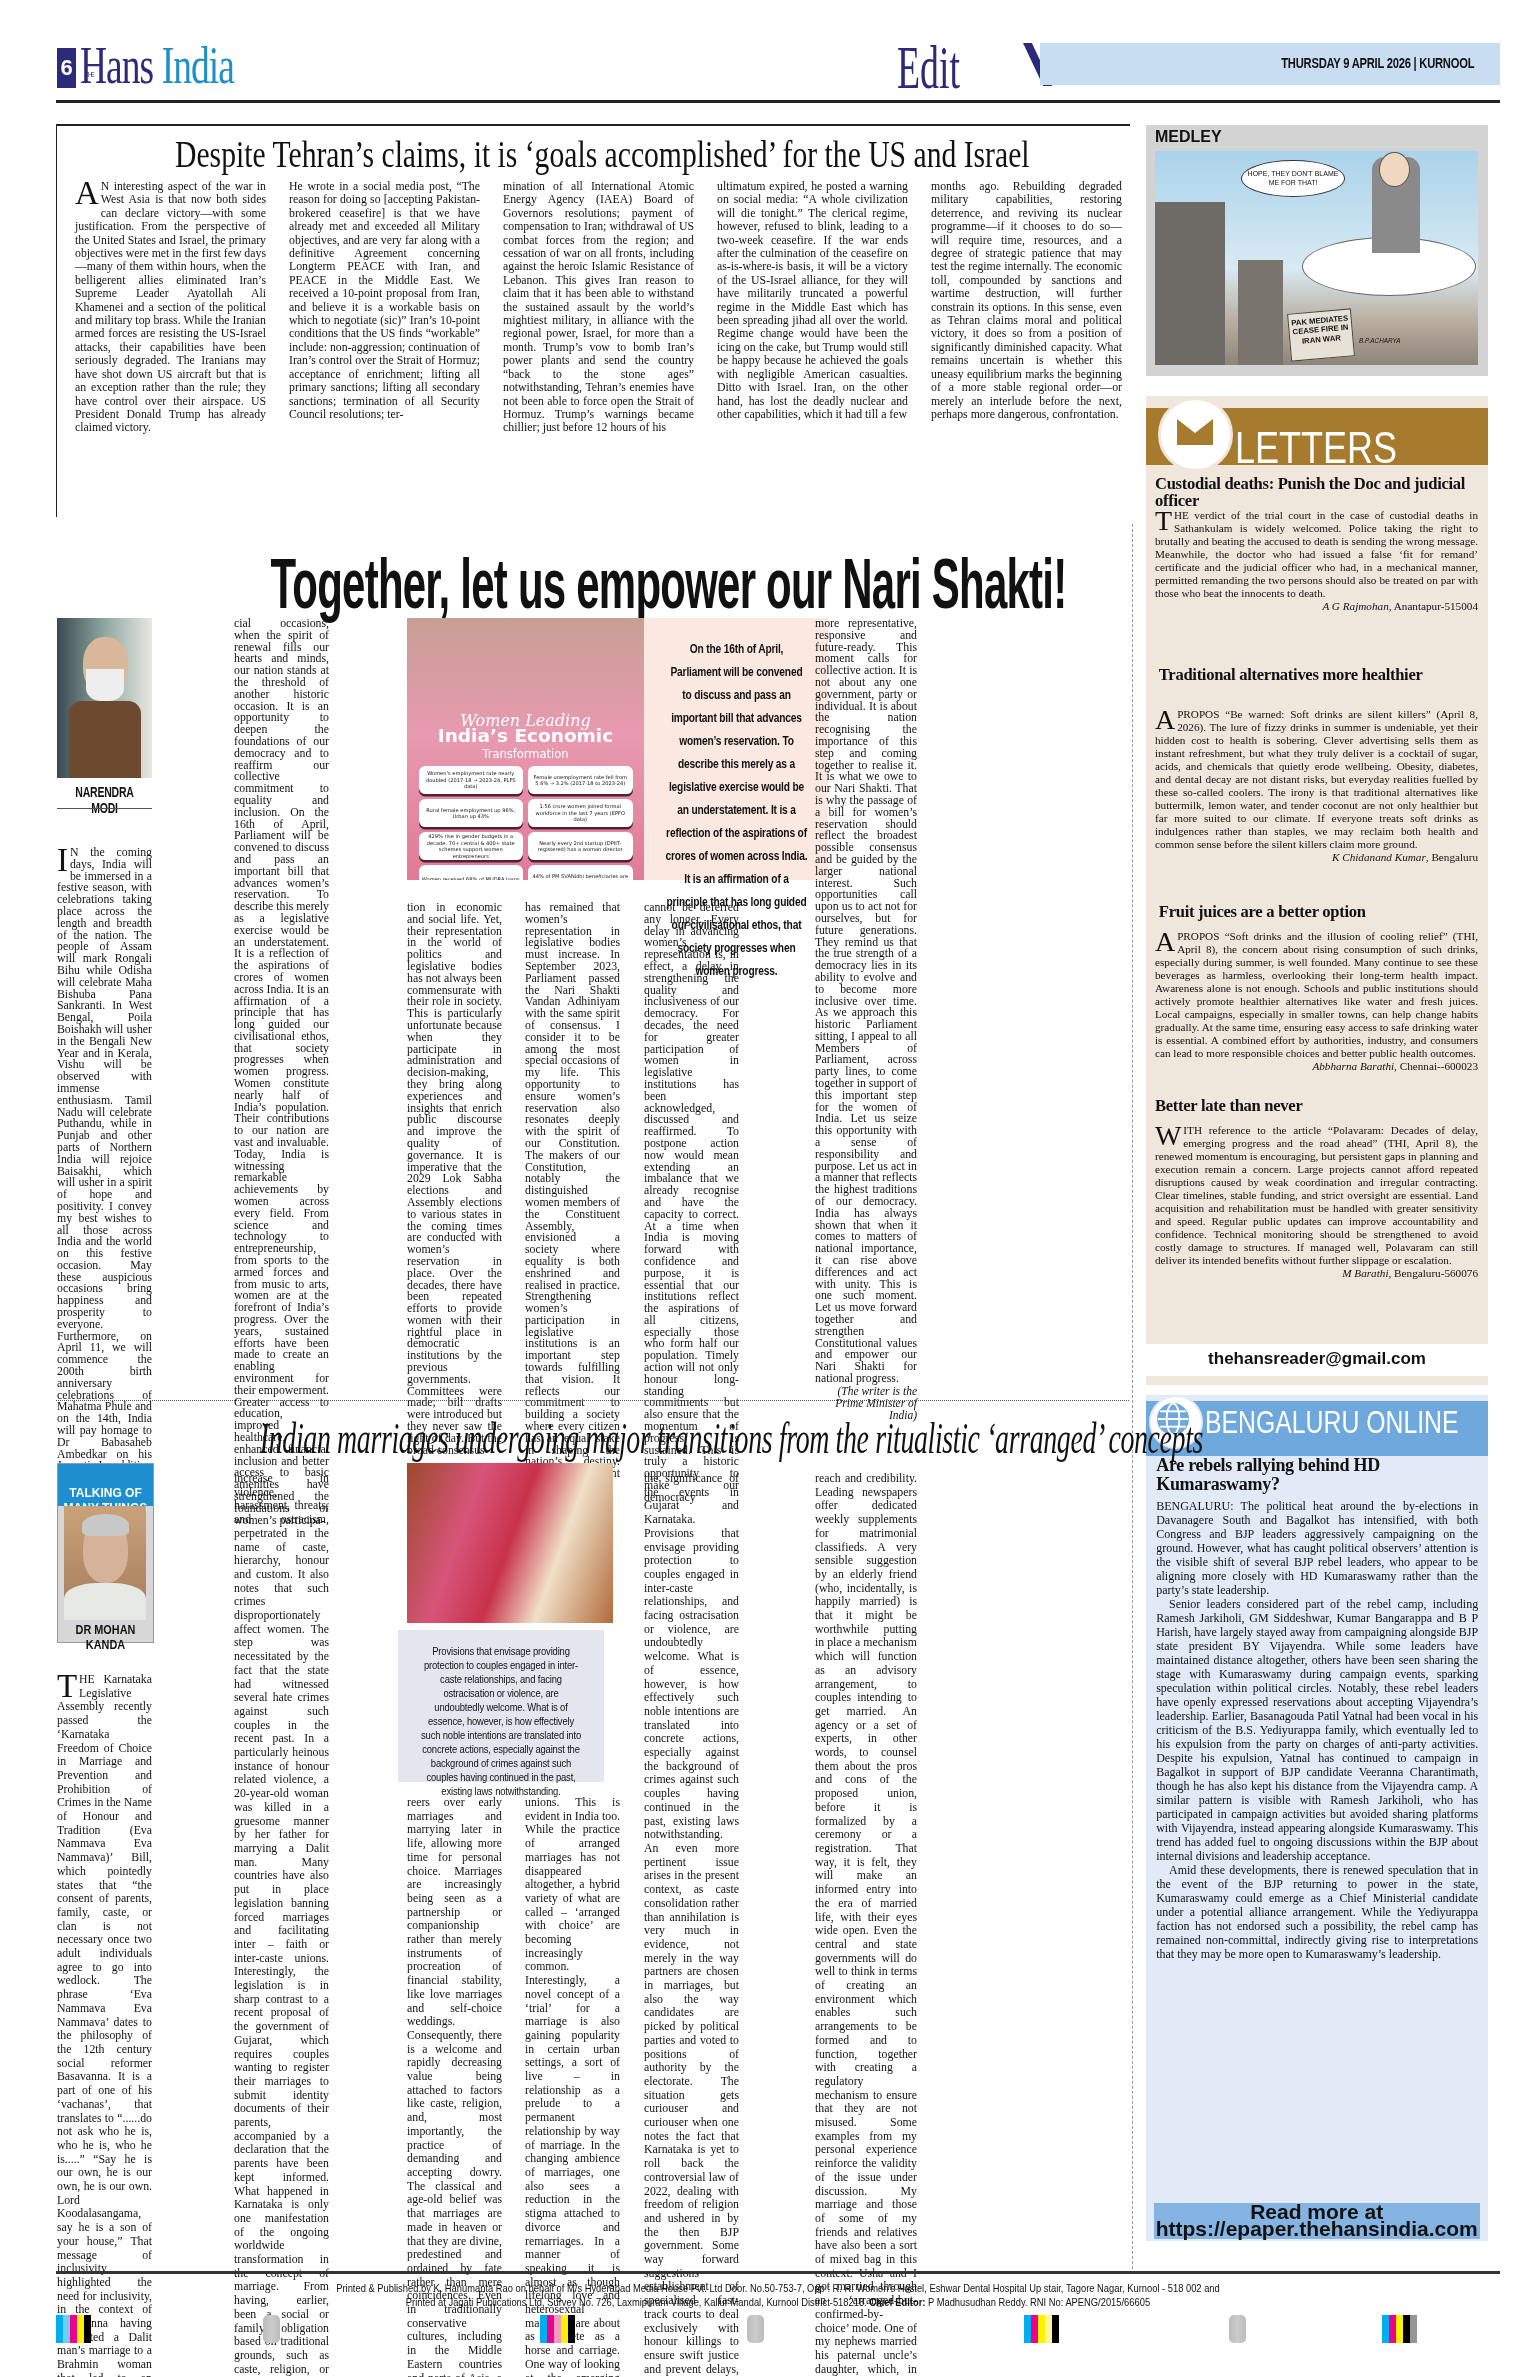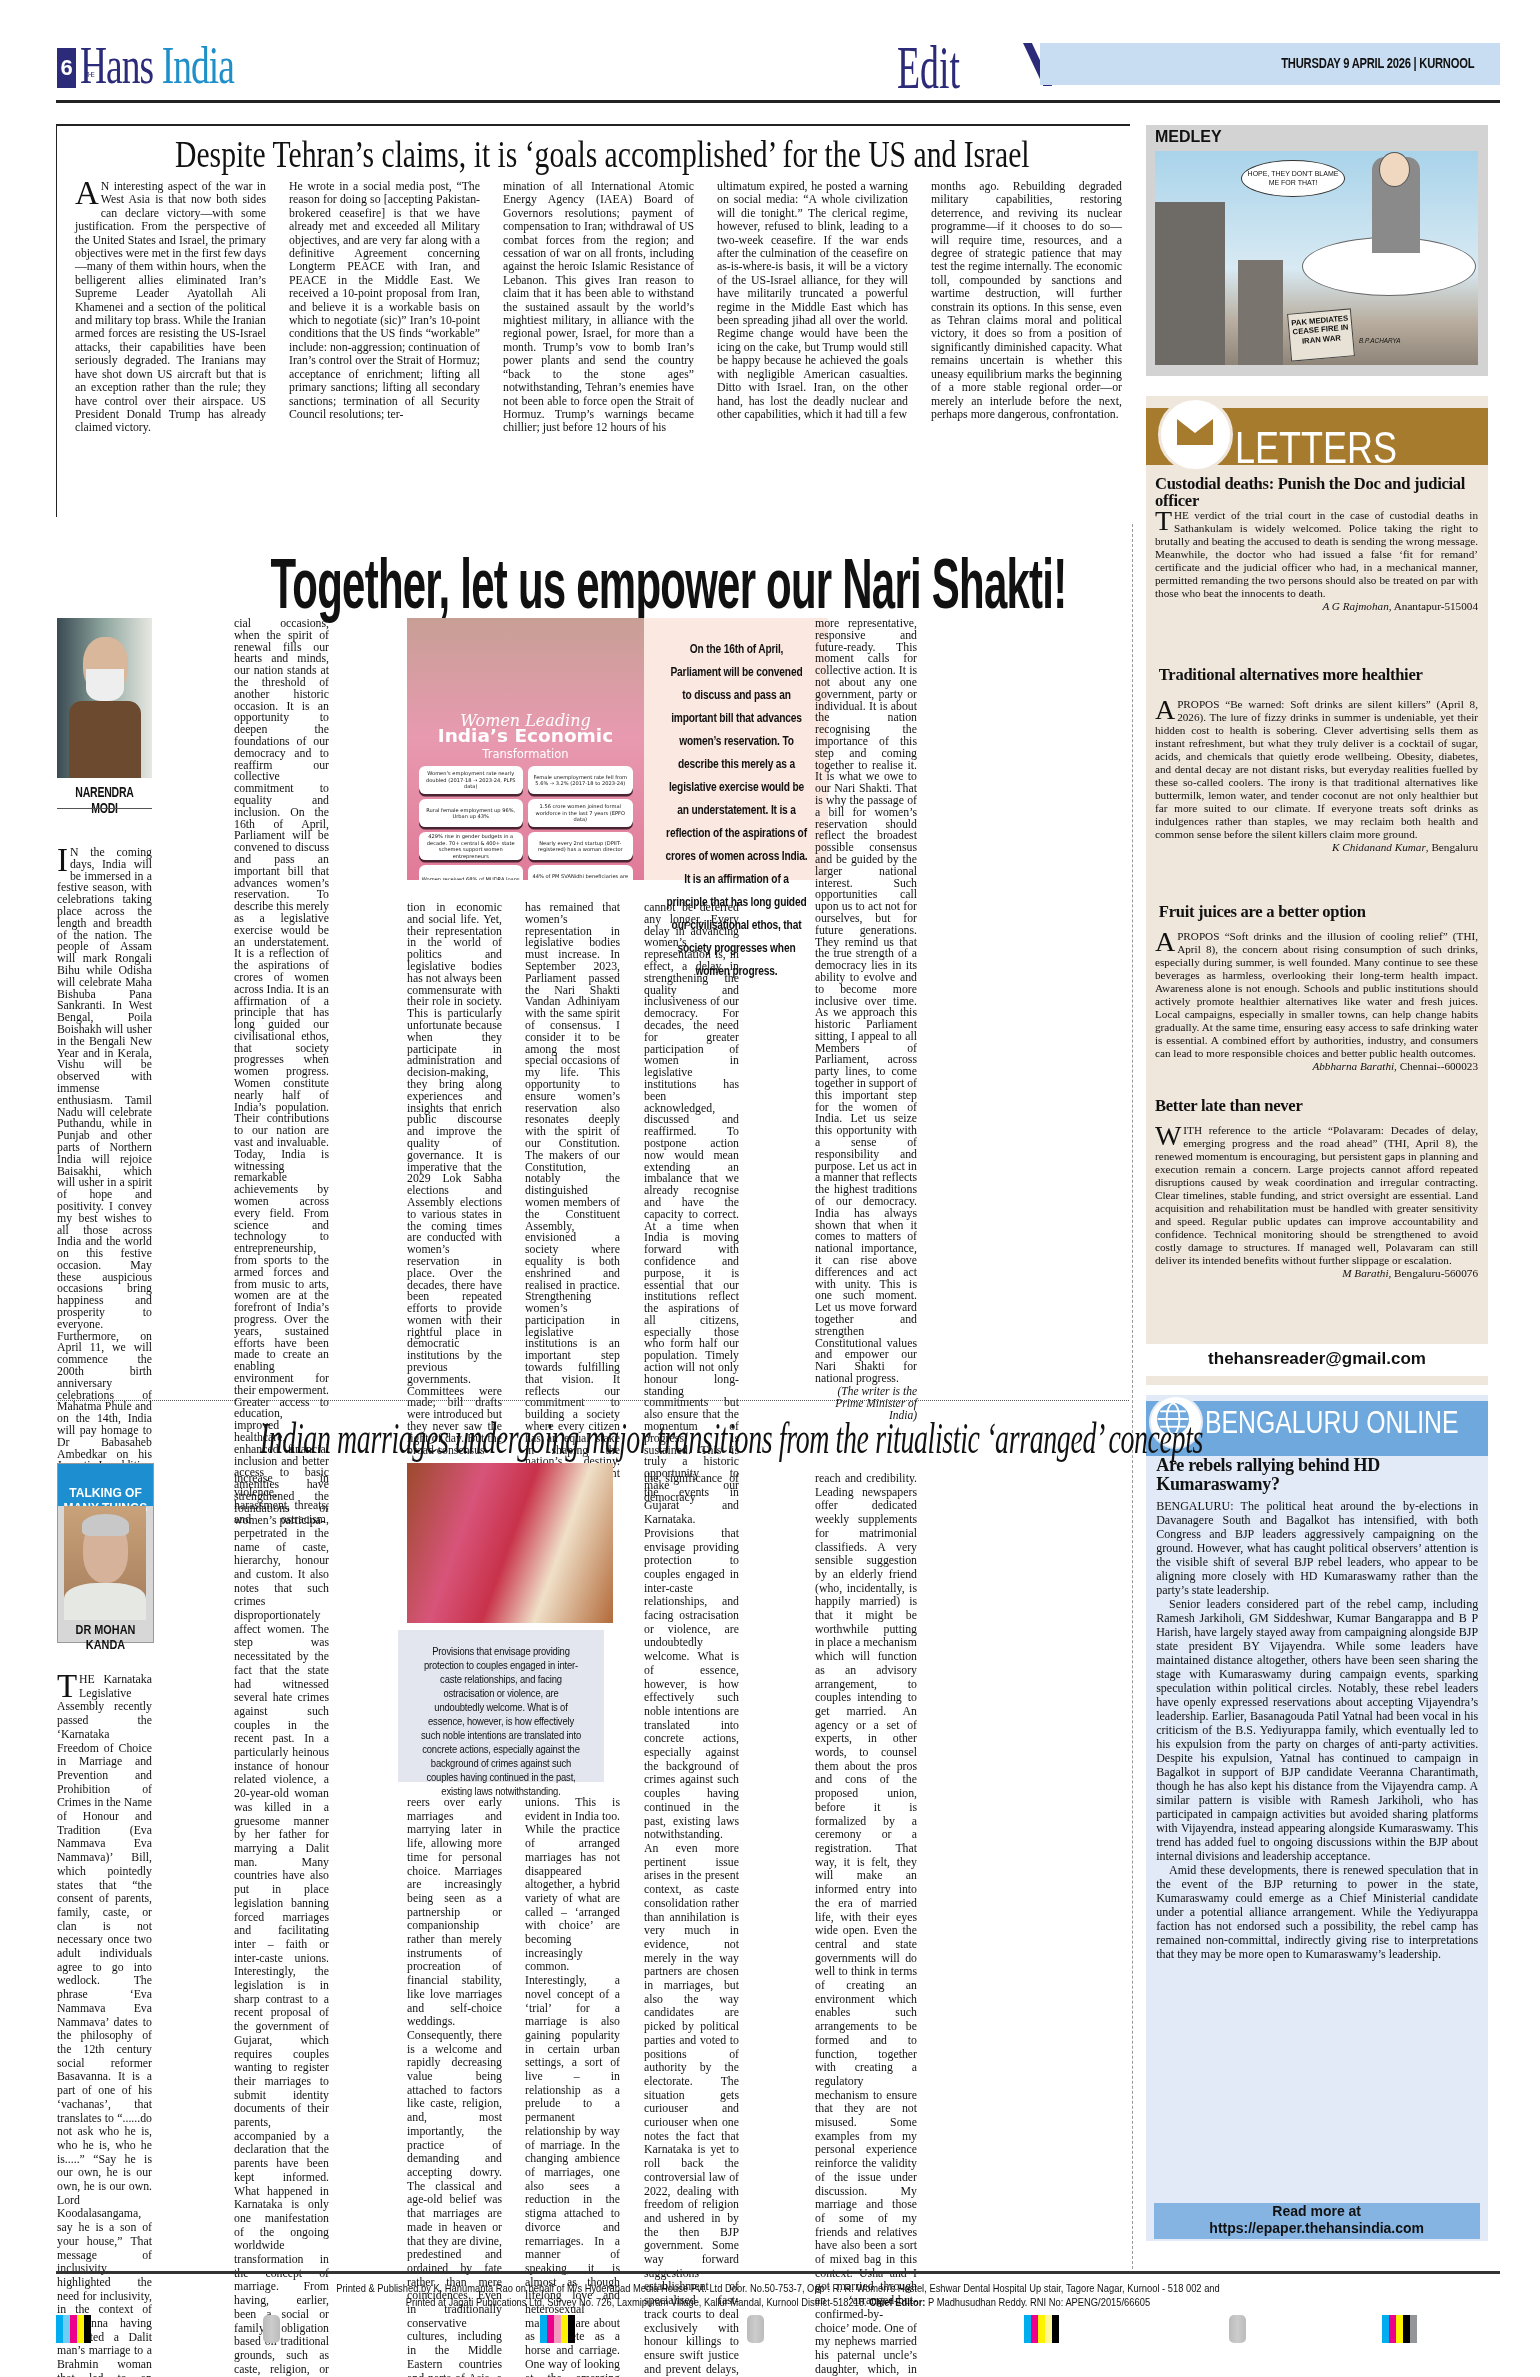--- a/index.html
+++ b/index.html
@@ -46,21 +46,21 @@
   .lsig{text-align:right;font-size:11.2px;line-height:12.8px;}
   .lsig i{font-style:italic;}
   .email{left:1146px;top:1349px;width:342px;text-align:center;font-family:"Liberation Sans",sans-serif;font-weight:bold;font-size:17px;}
   .emailband{left:1146px;top:1376px;width:342px;height:9px;background:#efe6dc;}
   
   .blr{left:1146px;top:1395px;width:342px;height:846px;background:#e1eaf6;}
   .blr-band{left:0;top:6.4px;width:342px;height:55px;background:#6fa8dc;}
   .blr-globe{left:2.6px;top:0;width:50px;height:50px;border-radius:50%;background:#fff;border:2.6px solid #e1eaf6;}
   .globe-in{left:6.4px;top:6.4px;width:32px;height:32px;border-radius:50%;background:#6fa8dc;}
   .blr-title{left:59px;top:3.8px;font-family:"Liberation Sans",sans-serif;font-size:31px;line-height:36px;color:#fff;transform:scaleX(0.8);transform-origin:left top;white-space:nowrap;}
-  .readmore{left:7.7px;top:808px;width:326px;height:36px;background:#86b4e2;text-align:center;font-family:"Liberation Sans",sans-serif;font-weight:bold;font-size:14px;line-height:17px;}
+  .readmore{left:7.7px;top:808px;width:326px;height:36px;background:#86b4e2;text-align:center;font-family:"Liberation Sans",sans-serif;font-weight:bold;font-size:21px;line-height:17px;}
   
   .h2{left:56px;top:549px;width:1073px;text-align:center;font-family:"Liberation Sans",sans-serif;font-weight:bold;font-size:70px;line-height:70px;transform:scaleX(0.6);transform-origin:center top;white-space:nowrap;letter-spacing:-1.3px;}
   .modi-photo{left:57px;top:618px;width:95px;height:160px;background:linear-gradient(90deg,#3a4a52,#8fa7a0 50%,#e8e8e2);overflow:hidden;}
   .modi-face{left:25.5px;top:19px;width:45px;height:57px;background:#d9b79b;border-radius:45%;}
   .modi-beard{left:29px;top:51px;width:38px;height:32px;background:#eee;border-radius:0 0 40% 40%;}
   .modi-vest{left:11.5px;top:83px;width:72px;height:80px;background:#6b4a2f;border-radius:12.8px 12.8px 0 0;}
   .modi-name{left:57px;top:784px;width:95px;text-align:center;font-family:"Liberation Sans",sans-serif;font-weight:bold;font-size:14px;transform:scaleX(0.75);letter-spacing:-0.3px;}
   .modi-rule{left:57px;top:808px;width:95px;height:1.3px;background:#555;}
   .mcol{font-size:11.8px;line-height:11.8px;text-align:justify;}
   .infographic{left:407px;top:618px;width:237px;height:262px;background:linear-gradient(#c79f95,#e89ab0 45%,#e07a98);overflow:hidden;}
@@ -143,21 +143,21 @@
     <div class="abs env"></div>
   </div>
 
   <div class="abs" style="left:9px;top:80px;width:323px;">
     <div class="lhead">Custodial deaths: Punish the Doc and judicial officer</div>
     <div class="lbody dc">THE verdict of the trial court in the case of custodial deaths in Sathankulam is widely welcomed. Police taking the right to brutally and beating the accused to death is sending the wrong message. Meanwhile, the doctor who had issued a false ‘fit for remand’ certificate and the judicial officer who had, in a mechanical manner, permitted remanding the two persons should also be treated on par with those who beat the innocents to death.</div>
     <div class="lsig"><i>A G Rajmohan</i><span>, Anantapur-515004</span></div>
   </div>
 
   <div class="abs" style="left:9px;top:271px;width:323px;">
-    <div class="lhead" style="padding-left:3.8px;margin-bottom:14px">Traditional alternatives more healthier</div>
+    <div class="lhead" style="padding-left:3.8px;margin-bottom:24px">Traditional alternatives more healthier</div>
     <div class="lbody dc">APROPOS “Be warned: Soft drinks are silent killers” (April 8, 2026). The lure of fizzy drinks in summer is undeniable, yet their hidden cost to health is sobering. Clever advertising sells them as instant refreshment, but what they truly deliver is a cocktail of sugar, acids, and chemicals that quietly erode wellbeing. Obesity, diabetes, and dental decay are not distant risks, but everyday realities fuelled by these so-called coolers. The irony is that traditional alternatives like buttermilk, lemon water, and tender coconut are not only healthier but far more suited to our climate. If everyone treats soft drinks as indulgences rather than staples, we may reclaim both health and common sense before the silent killers claim more ground.</div>
     <div class="lsig"><i>K Chidanand Kumar</i><span>, Bengaluru</span></div>
   </div>
 
   <div class="abs" style="left:9px;top:508px;width:323px;">
     <div class="lhead" style="padding-left:3.8px;margin-bottom:9px">Fruit juices are a better option</div>
     <div class="lbody dc">APROPOS “Soft drinks and the illusion of cooling relief” (THI, April 8), the concern about rising consumption of such drinks, especially during summer, is well founded. Many continue to see these beverages as harmless, overlooking their long-term health impact. Awareness alone is not enough. Schools and public institutions should actively promote healthier alternatives like water and fresh juices. Local campaigns, especially in smaller towns, can help change habits gradually. At the same time, ensuring easy access to safe drinking water is essential. A combined effort by authorities, industry, and consumers can lead to more responsible choices and better public health outcomes.</div>
     <div class="lsig"><i>Abbharna Barathi</i><span>, Chennai--600023</span></div>
   </div>
 

